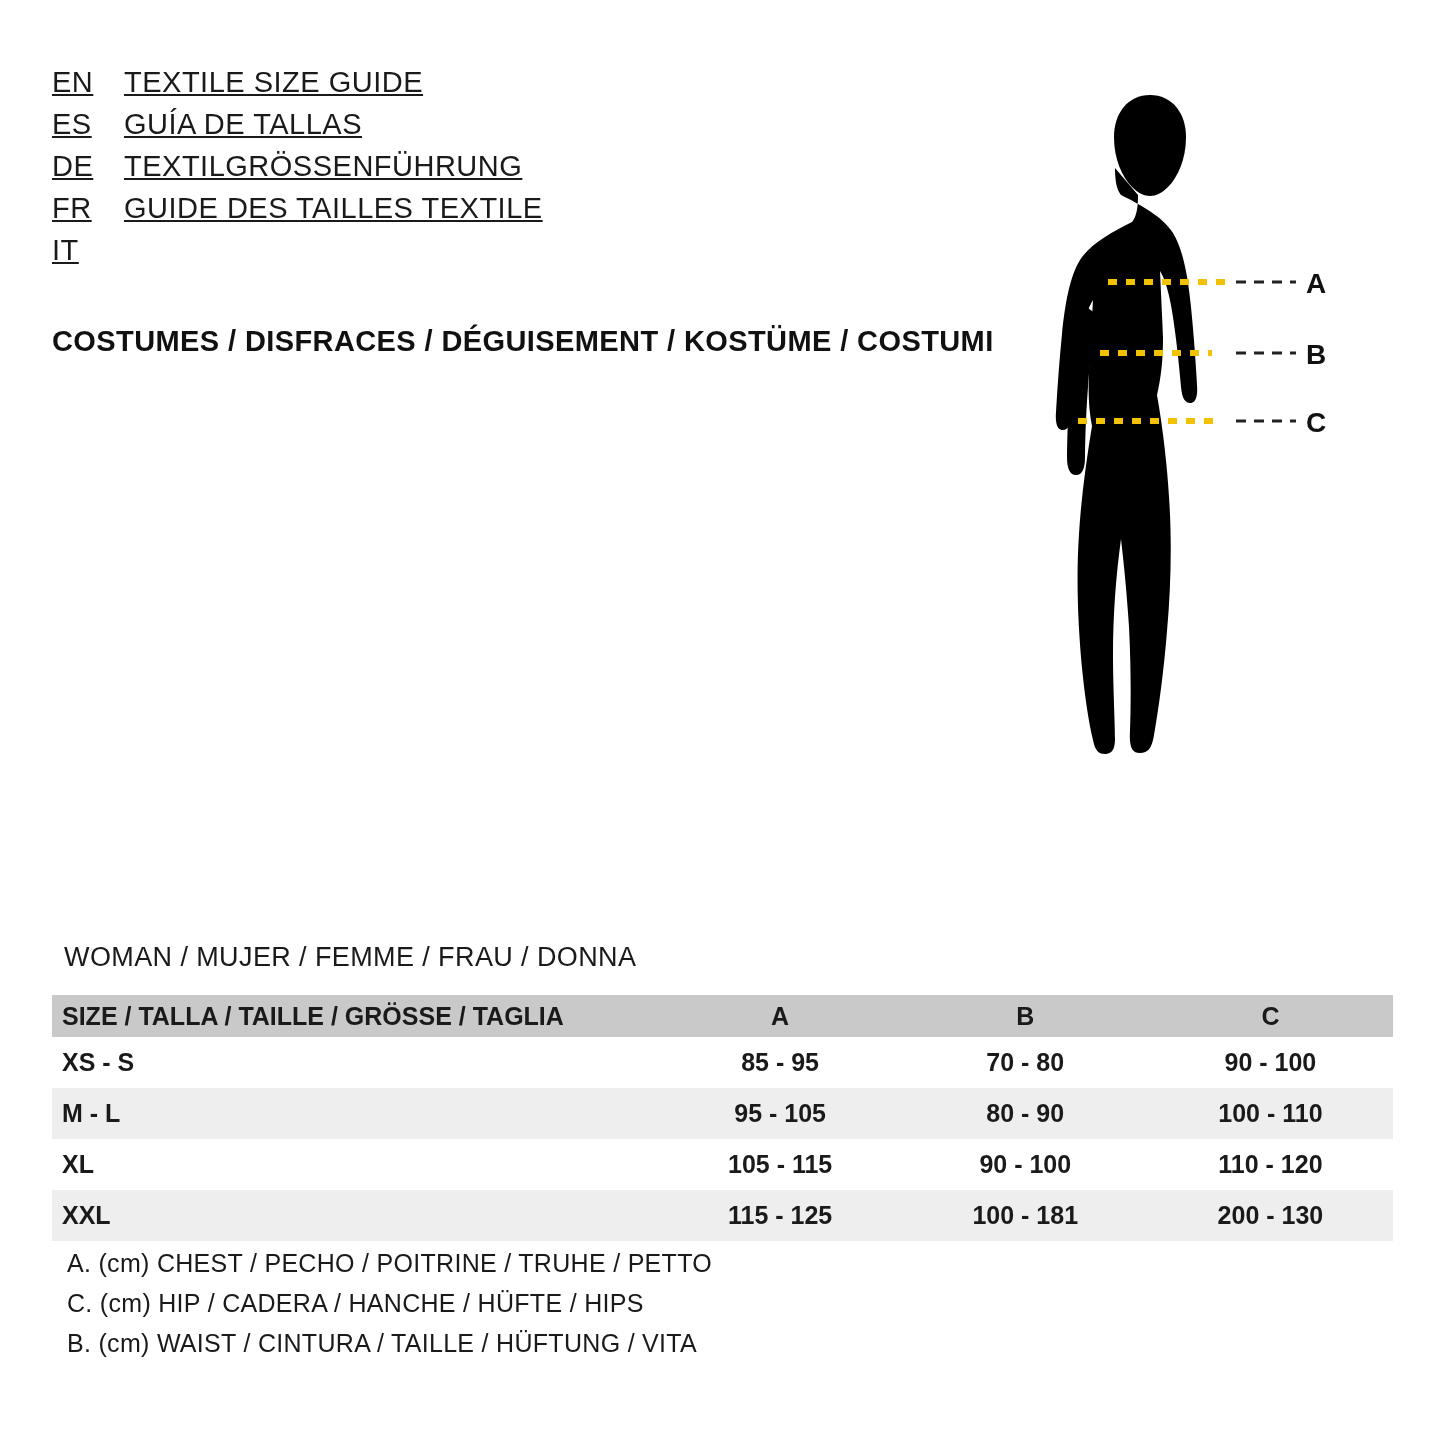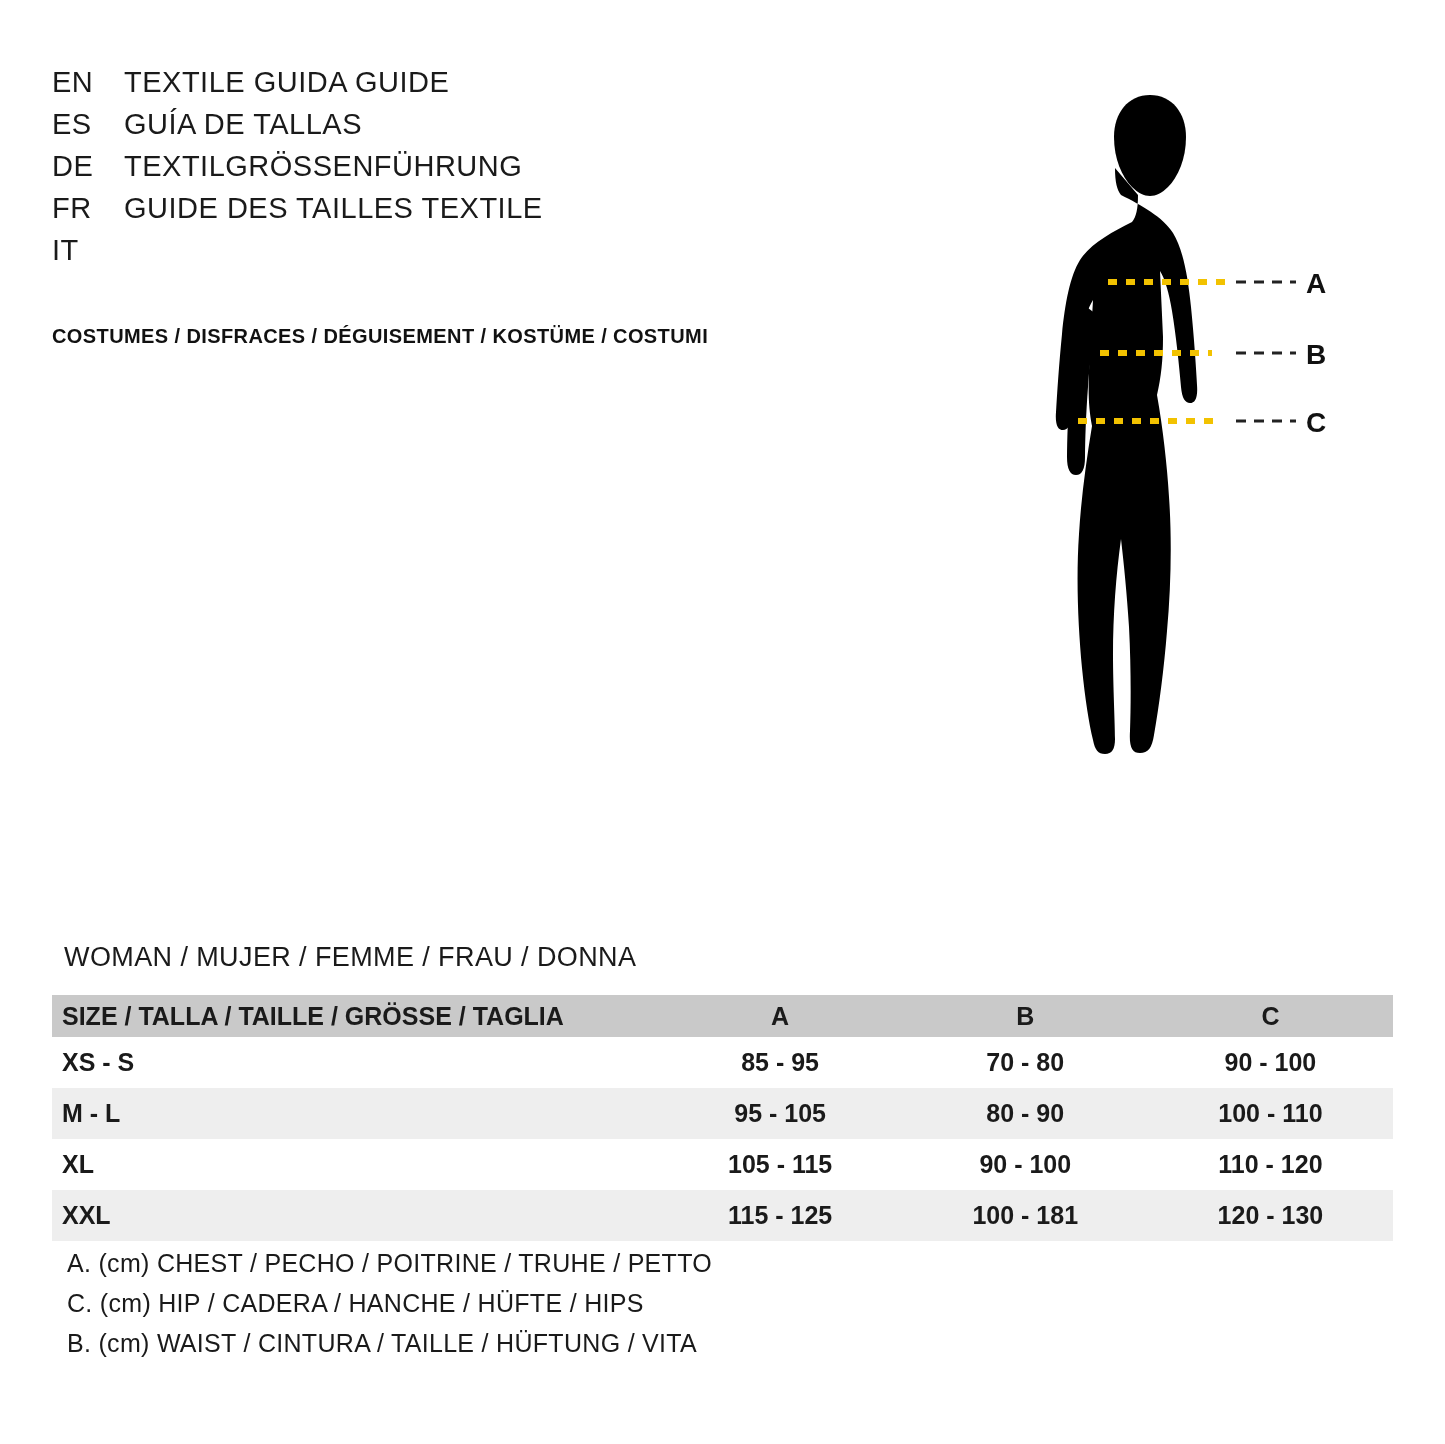--- a/index.html
+++ b/index.html
@@ -15,41 +15,42 @@
     color: #1a1a1a;
     overflow: hidden;
   }
 
   
   .lang-block {
     position: absolute;
     left: 52px;
     top: 66px;
     width: 980px;
+    text-decoration: underline;
   }
   .lang-row {
     display: flex;
     align-items: baseline;
     height: 42px;
     font-size: 29px;
     letter-spacing: 0.5px;
     color: #1a1a1a;
   }
   .lang-code {
     width: 72px;
     flex: 0 0 72px;
   }
   .lang-text {
     flex: 1 1 auto;
   }
   .costumes-line {
     position: absolute;
     left: 52px;
     top: 325px;
-    font-size: 20px;
+    font-size: 29px;
     font-weight: bold;
     letter-spacing: 0.4px;
     color: #111111;
     white-space: nowrap;
   }
 
   
   .figure-area {
     position: absolute;
     left: 1000px;
@@ -136,21 +137,21 @@
     line-height: 40px;
     letter-spacing: 0.3px;
   }
 </style>
 </head>
 <body>
 
 <div class="lang-block">
   <div class="lang-row">
     <span class="lang-code">EN</span>
-    <span class="lang-text">TEXTILE GUIDA GUIDE</span>
+    <span class="lang-text">TEXTILE SIZE GUIDE</span>
   </div>
   <div class="lang-row">
     <span class="lang-code">ES</span>
     <span class="lang-text">GUÍA DE TALLAS</span>
   </div>
   <div class="lang-row">
     <span class="lang-code">DE</span>
     <span class="lang-text">TEXTILGRÖSSENFÜHRUNG</span>
   </div>
   <div class="lang-row">
@@ -261,21 +262,21 @@
     <tr>
       <td class="col-size">XL</td>
       <td class="col-meas">105 - 115</td>
       <td class="col-meas">90 - 100</td>
       <td class="col-meas">110 - 120</td>
     </tr>
     <tr>
       <td class="col-size">XXL</td>
       <td class="col-meas">115 - 125</td>
       <td class="col-meas">100 - 181</td>
-      <td class="col-meas">120 - 130</td>
+      <td class="col-meas">200 - 130</td>
     </tr>
   </tbody>
 </table>
 
 <div class="legend">
   <div class="legend-line">A. (cm) CHEST / PECHO / POITRINE / TRUHE / PETTO</div>
   <div class="legend-line">C. (cm) HIP / CADERA / HANCHE / HÜFTE / HIPS</div>
   <div class="legend-line">B. (cm) WAIST / CINTURA / TAILLE / HÜFTUNG / VITA</div>
 </div>
 

